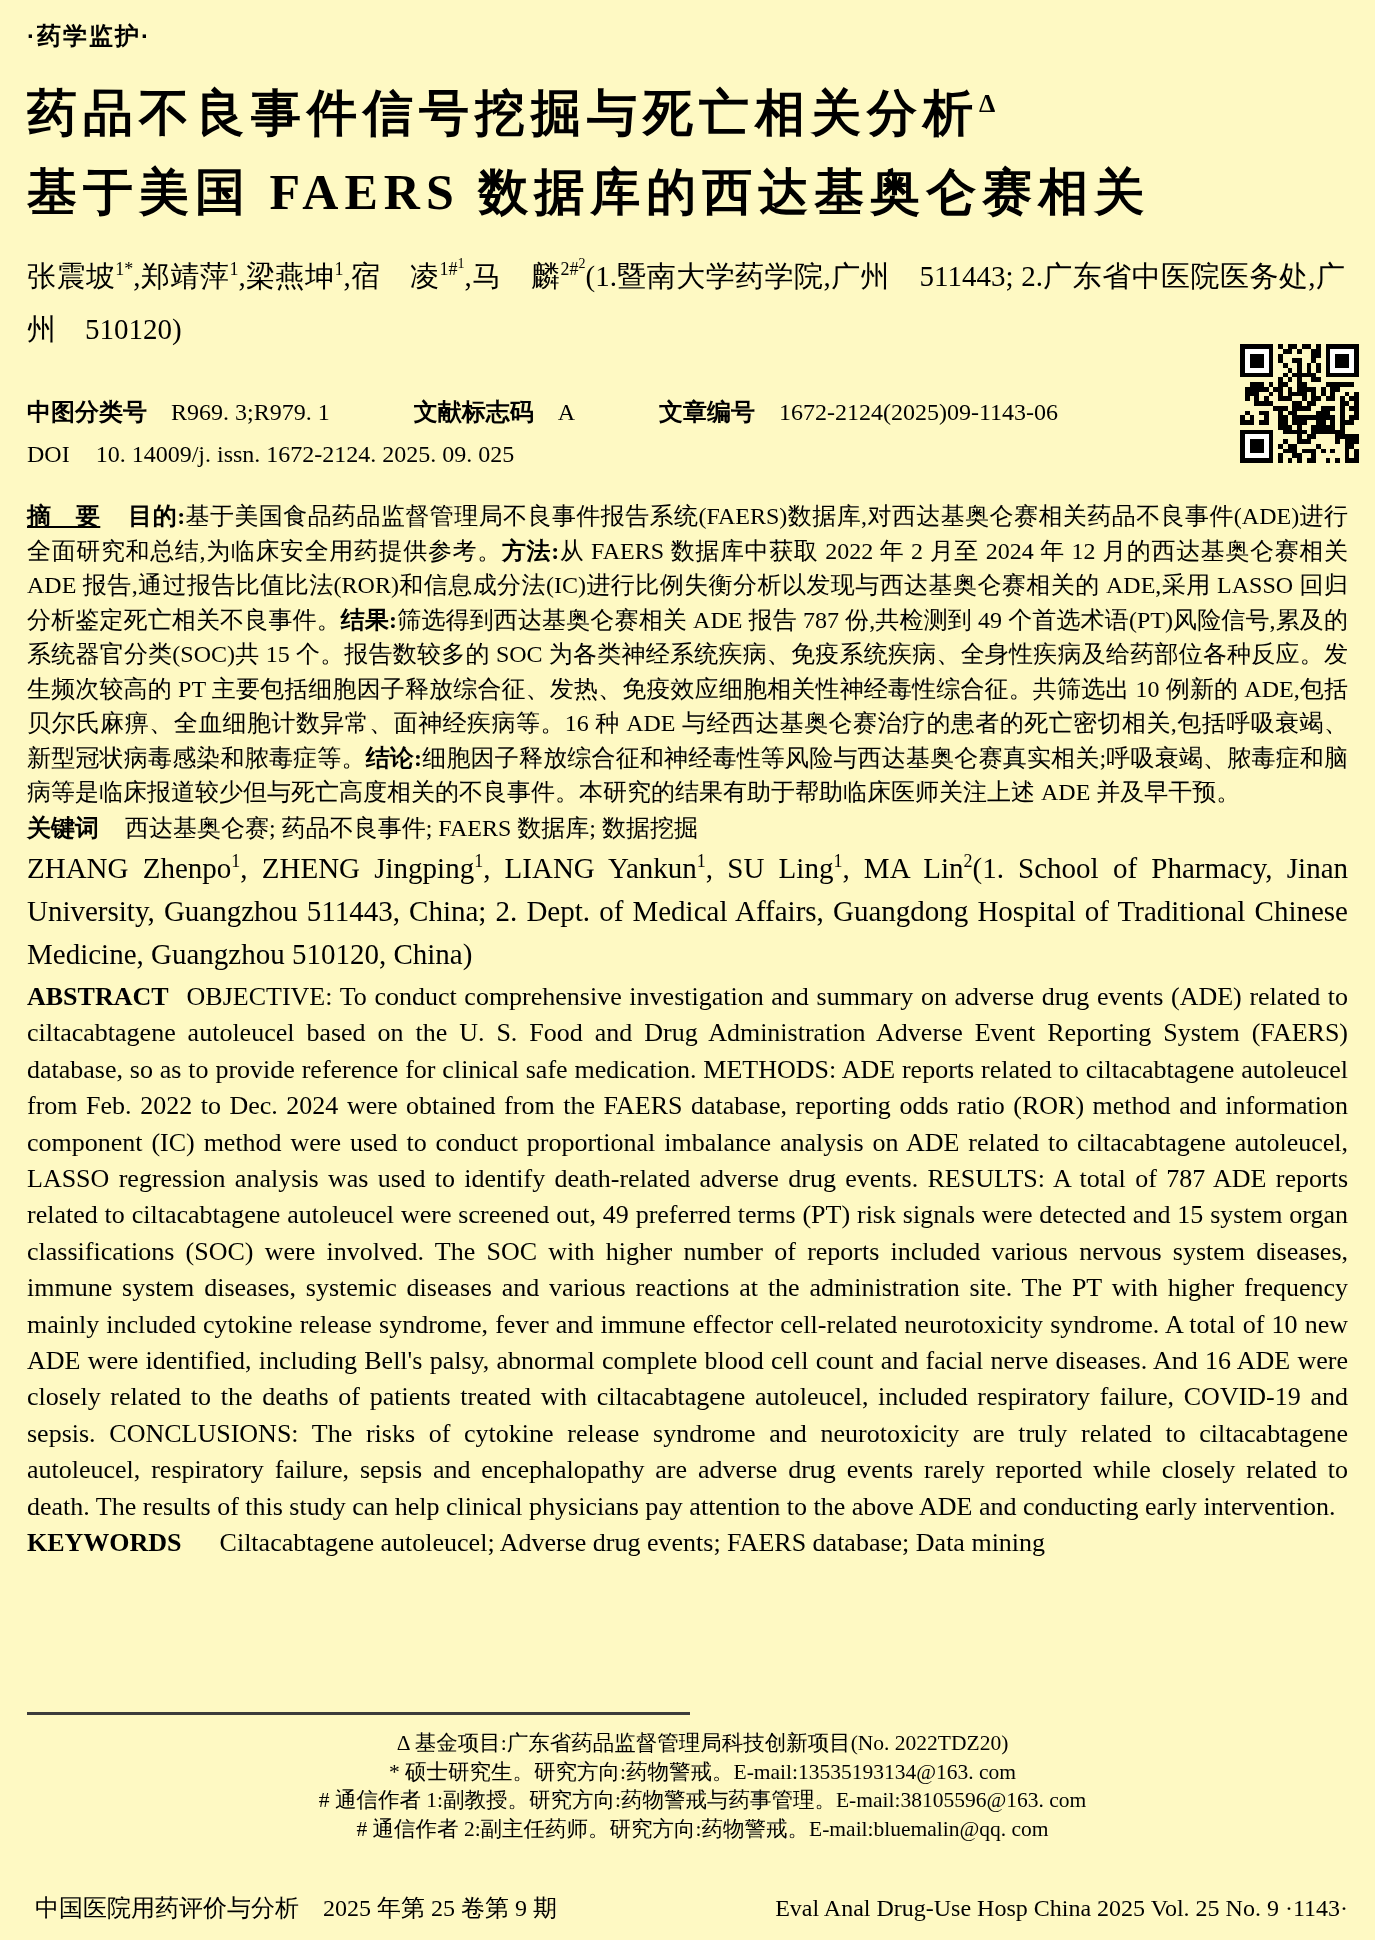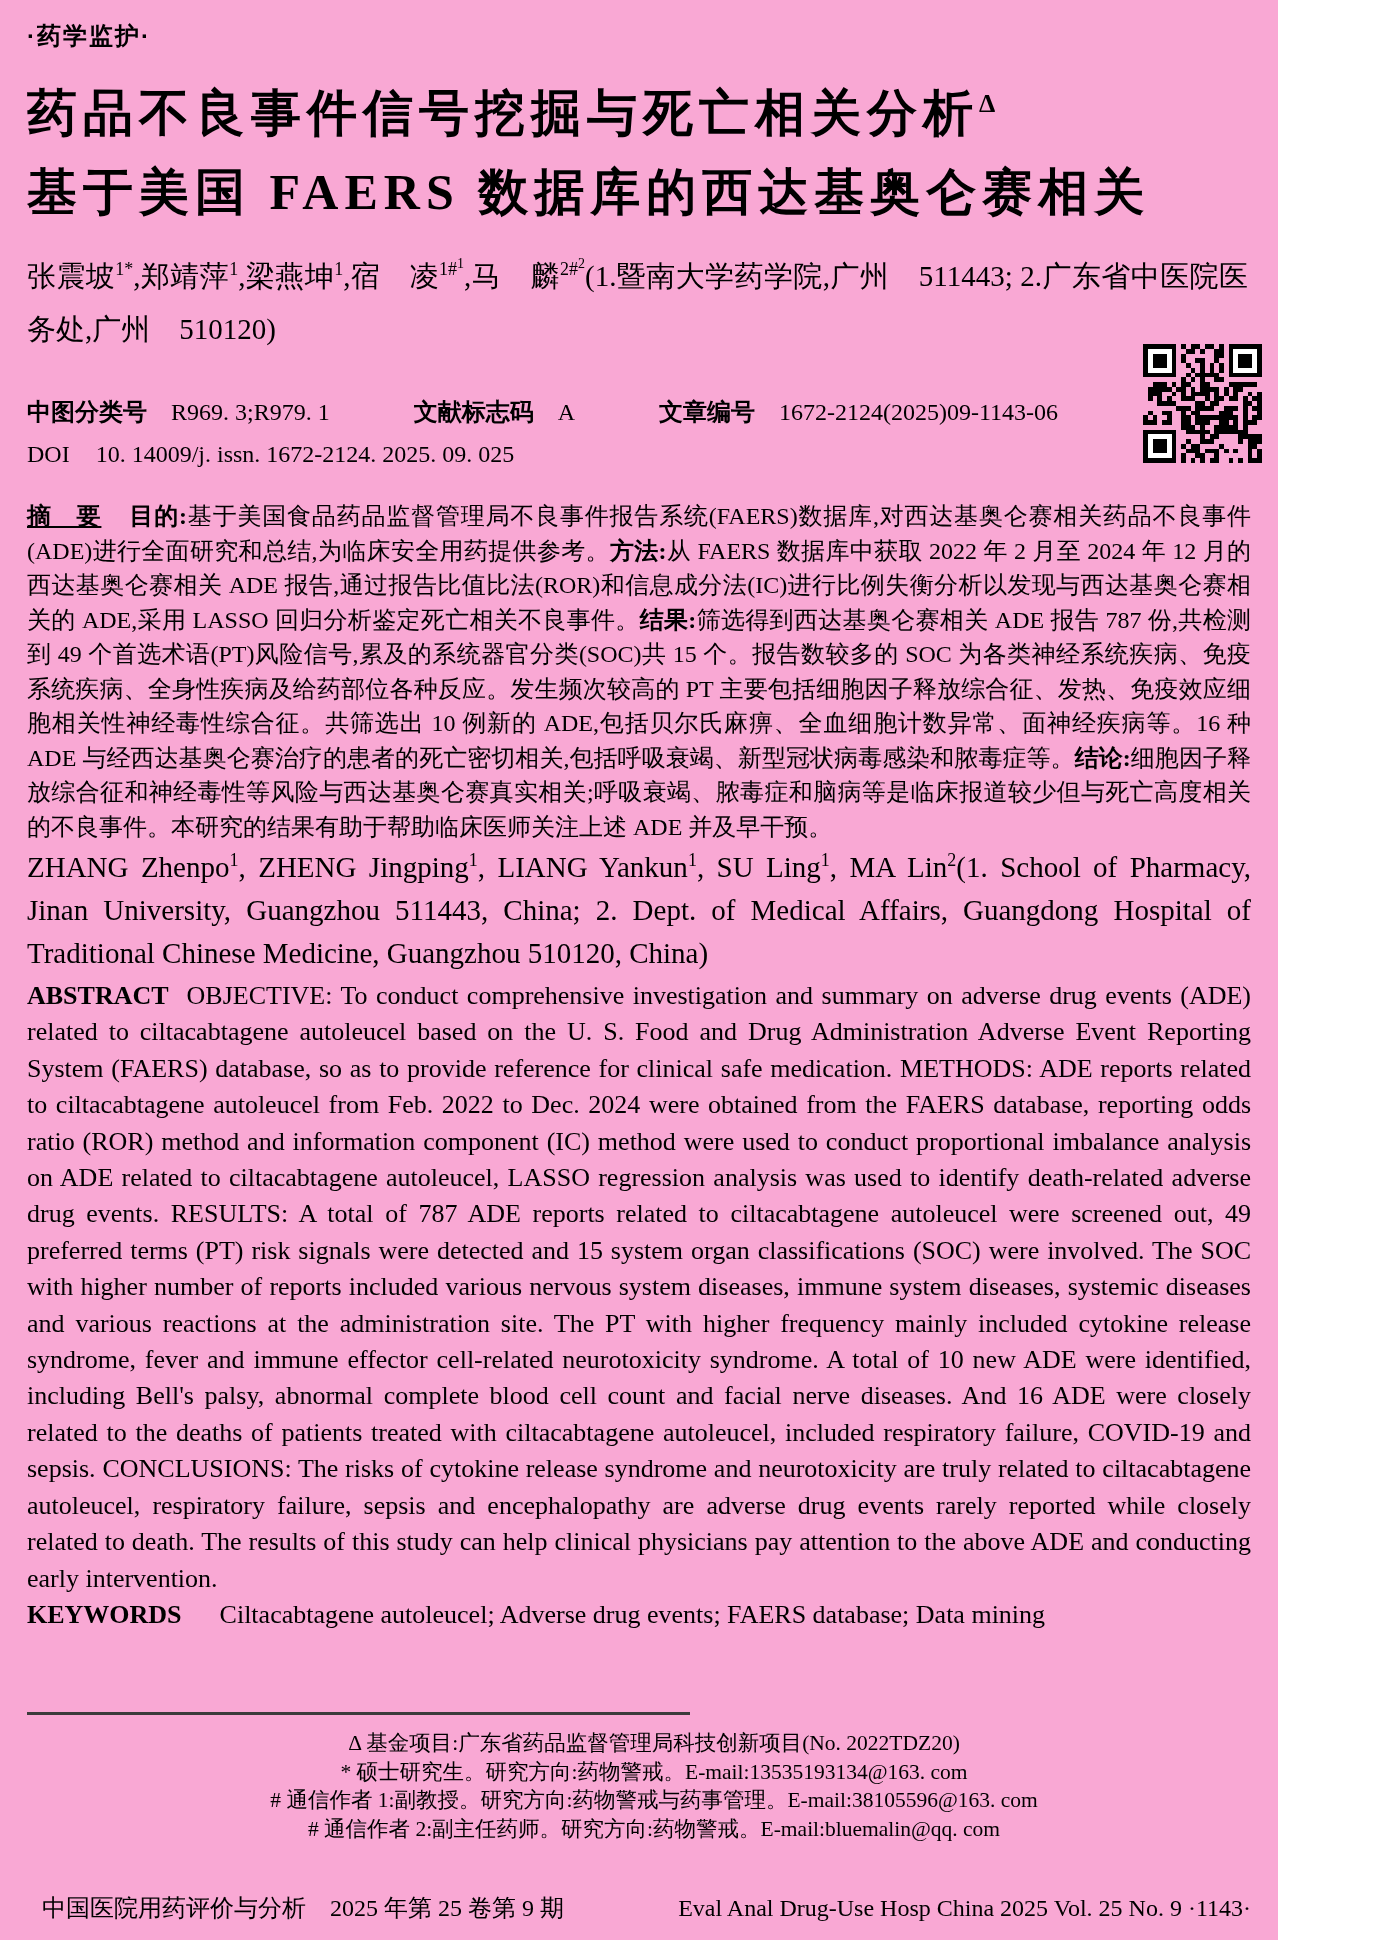--- a/index.html
+++ b/index.html
@@ -1,19 +1,19 @@
 <!DOCTYPE html>
 <html><head>
 <meta charset="utf-8">
 <style>
   html,body{margin:0;padding:0;background:#ffffff;}
   .page{
     position:relative;
-    width:1278px;height:1940px;
-    background:#f9a8d4;color:#000;
+    width:1375px;height:1940px;
+    background:#fef9c3;color:#000;
     box-sizing:border-box;
     padding:20px 27px 0 27px;
     overflow:hidden;
     font-family:"Liberation Serif", serif;
   }
   .hei{font-family:"Liberation Sans", sans-serif;font-weight:bold;}
   sup{line-height:0;}
 
   .category{font-size:24px;letter-spacing:2px;}
 
@@ -48,21 +48,21 @@
   .keywords-en{margin:0;font-size:26px;line-height:36.4px;}
   .keywords-en .kw-label-en{font-weight:bold;margin-right:38px;}
 
   .qr{position:absolute;top:344px;right:16px;width:119px;height:119px;}
   .qr svg{width:100%;height:100%;fill:#000;}
 
   .fn-divider{position:absolute;left:27px;top:1712px;width:663px;height:3px;background:#3c3c3c;}
   .footnotes{position:absolute;left:57px;top:1729px;right:27px;font-size:21.5px;line-height:28.6px;text-align:center;}
   .footnotes .fn{white-space:nowrap;}
 
-  .footer{position:absolute;left:42px;right:27px;bottom:16px;display:flex;justify-content:space-between;align-items:baseline;font-size:24px;}
+  .footer{position:absolute;left:35px;right:27px;bottom:16px;display:flex;justify-content:space-between;align-items:baseline;font-size:24px;}
 </style>
 </head>
 <body>
 
 <div class="page">
 
   <div class="category hei">·药学监护·</div>
 
   <div class="title-cn">
     <span class="tline"><span>药品不良事件信号挖掘与死亡相关分析</span><sup>Δ</sup></span>
@@ -321,20 +321,21 @@
         <rect x="19" y="1" width="5" height="5" fill="#fff"></rect>
         <rect x="20" y="2" width="3" height="3"></rect>
         <rect x="0" y="18" width="7" height="7"></rect>
         <rect x="1" y="19" width="5" height="5" fill="#fff"></rect>
         <rect x="2" y="20" width="3" height="3"></rect>
       </svg>
   </div>
 
   <p class="abstract-cn"><span class="hei abs-label">摘　要</span><span class="seg-label">目的:</span><span>基于美国食品药品监督管理局不良事件报告系统(FAERS)数据库,对西达基奥仑赛相关药品不良事件(ADE)进行全面研究和总结,为临床安全用药提供参考。</span><span class="seg-label">方法:</span><span>从 FAERS 数据库中获取 2022 年 2 月至 2024 年 12 月的西达基奥仑赛相关 ADE 报告,通过报告比值比法(ROR)和信息成分法(IC)进行比例失衡分析以发现与西达基奥仑赛相关的 ADE,采用 LASSO 回归分析鉴定死亡相关不良事件。</span><span class="seg-label">结果:</span><span>筛选得到西达基奥仑赛相关 ADE 报告 787 份,共检测到 49 个首选术语(PT)风险信号,累及的系统器官分类(SOC)共 15 个。报告数较多的 SOC 为各类神经系统疾病、免疫系统疾病、全身性疾病及给药部位各种反应。发生频次较高的 PT 主要包括细胞因子释放综合征、发热、免疫效应细胞相关性神经毒性综合征。共筛选出 10 例新的 ADE,包括贝尔氏麻痹、全血细胞计数异常、面神经疾病等。16 种 ADE 与经西达基奥仑赛治疗的患者的死亡密切相关,包括呼吸衰竭、新型冠状病毒感染和脓毒症等。</span><span class="seg-label">结论:</span><span>细胞因子释放综合征和神经毒性等风险与西达基奥仑赛真实相关;呼吸衰竭、脓毒症和脑病等是临床报道较少但与死亡高度相关的不良事件。本研究的结果有助于帮助临床医师关注上述 ADE 并及早干预。</span></p>
 
+  <p class="keywords-cn"><span class="hei kw-label">关键词</span><span>西达基奥仑赛; 药品不良事件; FAERS 数据库; 数据挖掘</span></p>
 
 
   <p class="authors-en"><span>ZHANG Zhenpo</span><sup>1</sup><span>, </span><span>ZHENG Jingping</span><sup>1</sup><span>, </span><span>LIANG Yankun</span><sup>1</sup><span>, </span><span>SU Ling</span><sup>1</sup><span>, </span><span>MA Lin</span><sup>2</sup><span>(1. School of Pharmacy, Jinan University, Guangzhou 511443, China; 2. Dept.  of Medical Affairs, Guangdong Hospital of Traditional Chinese Medicine, Guangzhou 510120, China)</span></p>
 
   <p class="abstract-en"><span class="abs-label-en">ABSTRACT</span><span>OBJECTIVE:</span>
 <span>To conduct comprehensive investigation and summary on adverse drug events (ADE) related to ciltacabtagene autoleucel based on the U. S. Food and Drug Administration Adverse Event Reporting System (FAERS) database, so as to provide reference for clinical safe medication.</span>
 <span>METHODS:</span>
 <span>ADE reports related to ciltacabtagene autoleucel from Feb. 2022 to Dec. 2024 were obtained from the FAERS database, reporting odds ratio (ROR) method and information component (IC) method were used to conduct proportional imbalance analysis on ADE related to ciltacabtagene autoleucel, LASSO regression analysis was used to identify death-related adverse drug events.</span>
 <span>RESULTS:</span>
 <span>A total of 787 ADE reports related to ciltacabtagene autoleucel were screened out, 49 preferred terms (PT) risk signals were detected and 15 system organ classifications (SOC) were involved. The SOC with higher number of reports included various nervous system diseases, immune system diseases, systemic diseases and various reactions at the administration site. The PT with higher frequency mainly included cytokine release syndrome, fever and immune effector cell-related neurotoxicity syndrome. A total of 10 new ADE were identified, including Bell's palsy, abnormal complete blood cell count and facial nerve diseases. And 16 ADE were closely related to the deaths of patients treated with ciltacabtagene autoleucel, included respiratory failure, COVID-19 and sepsis.</span>

